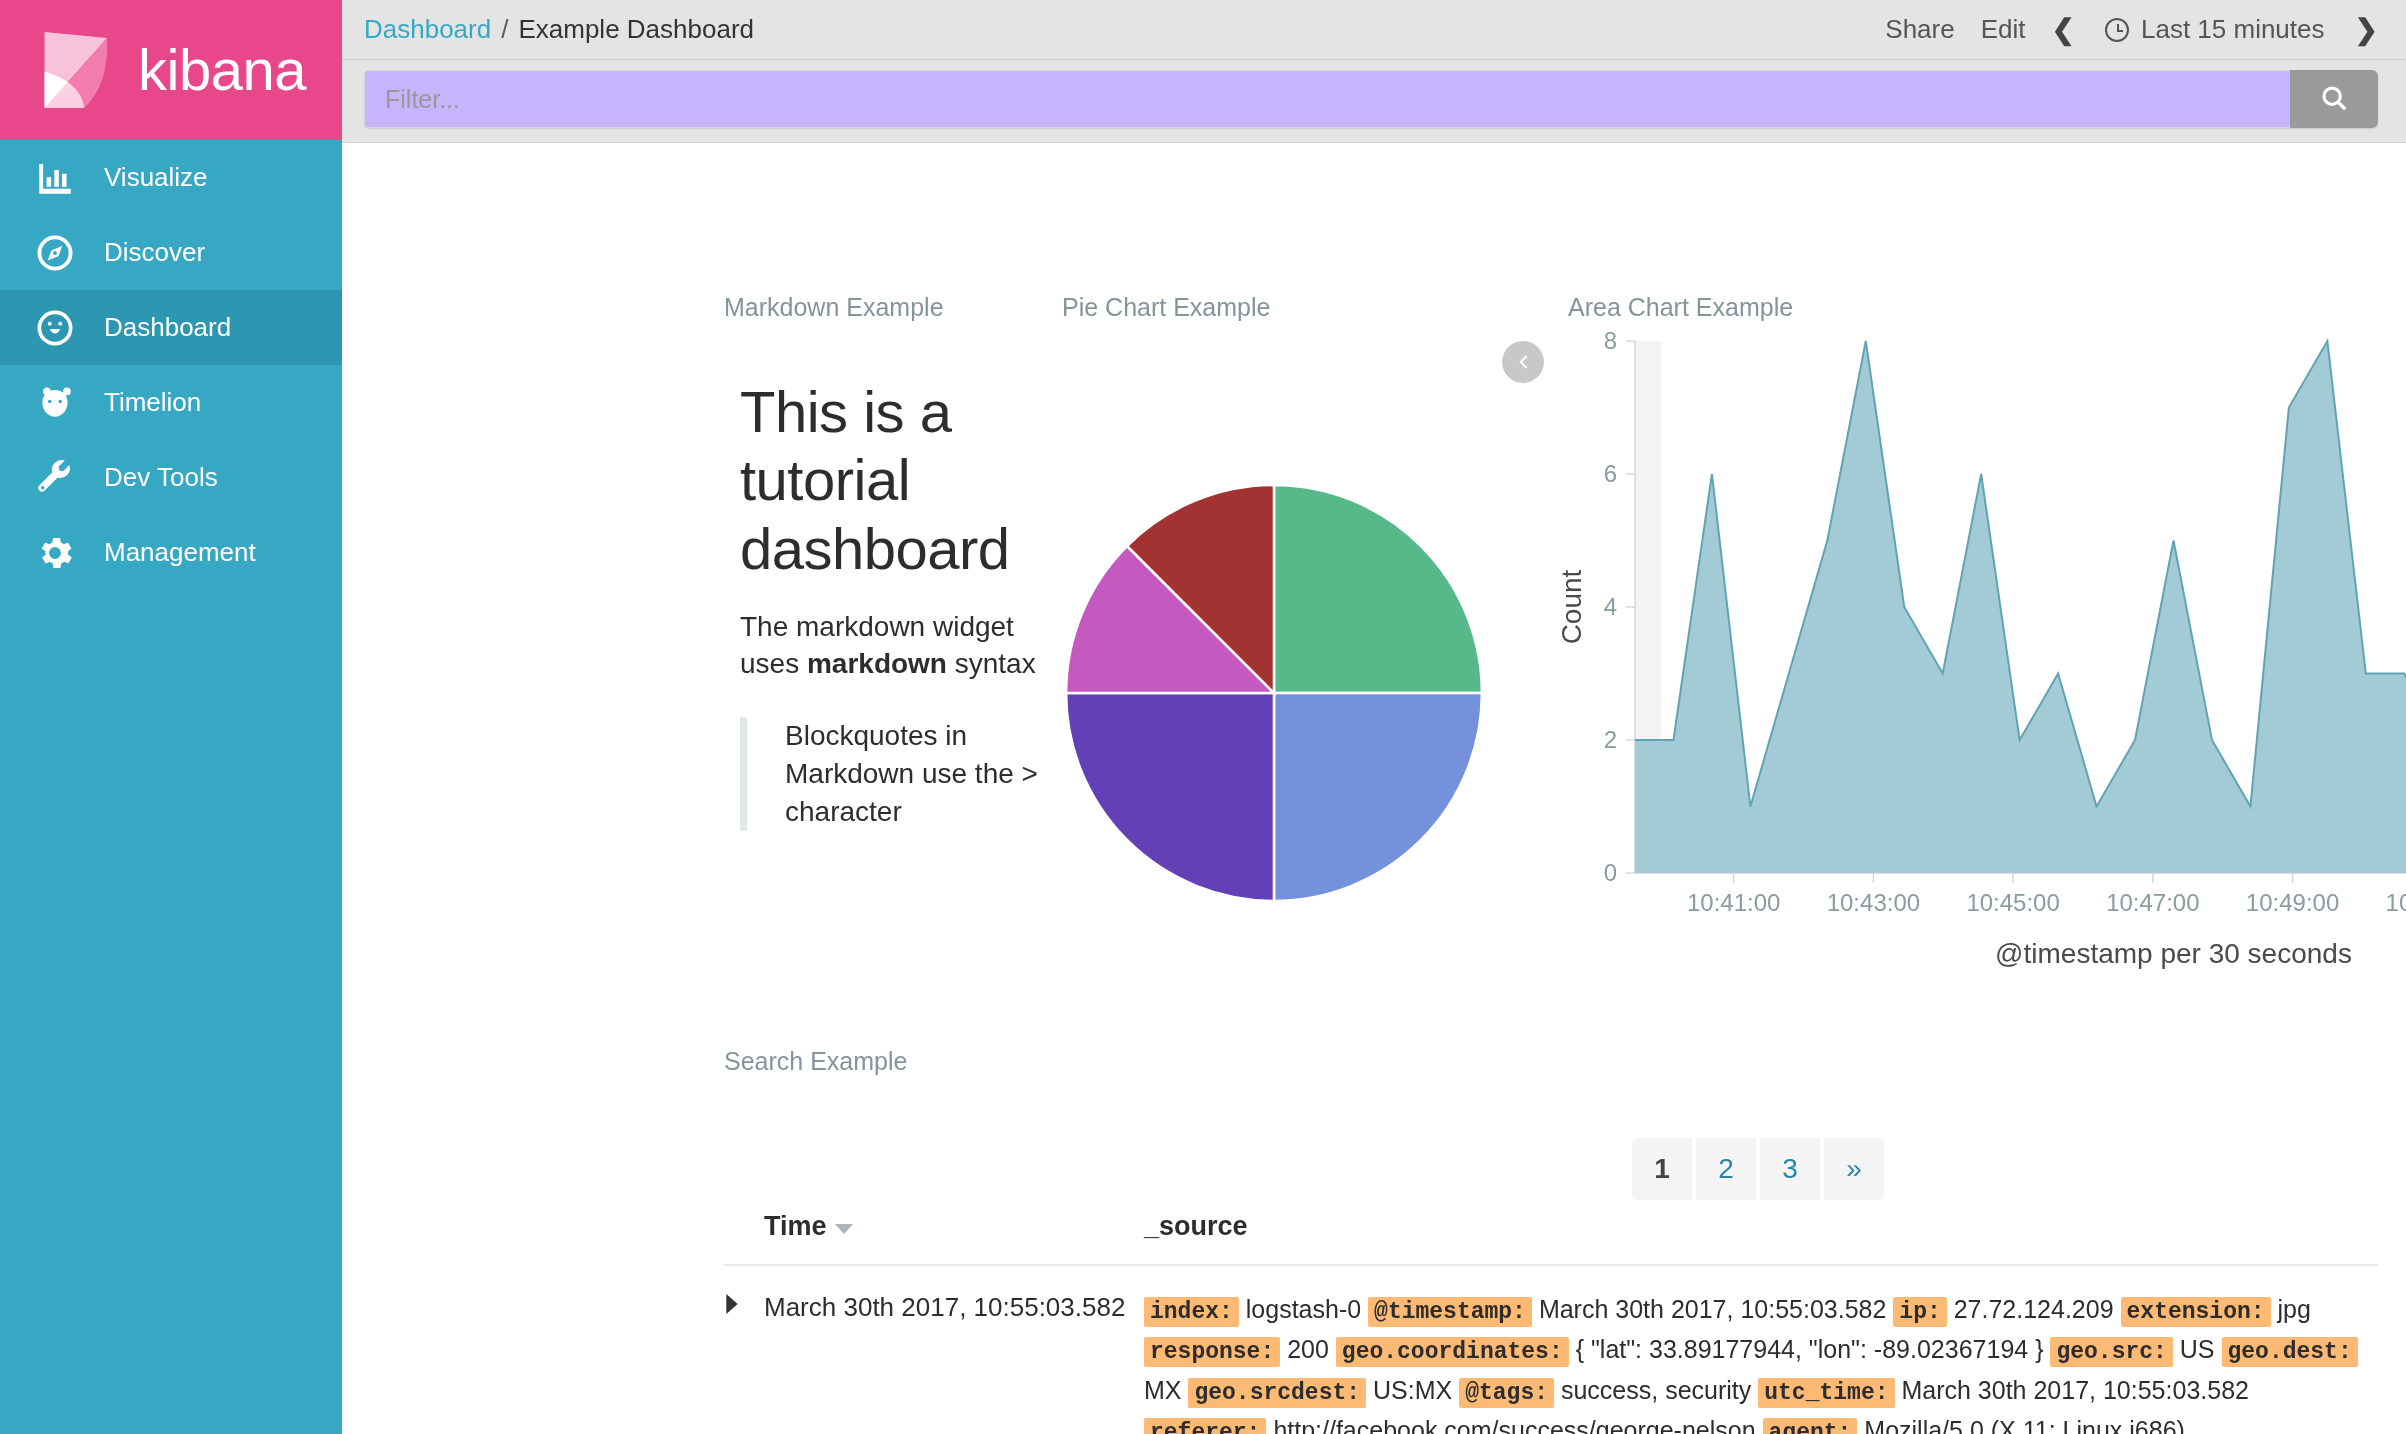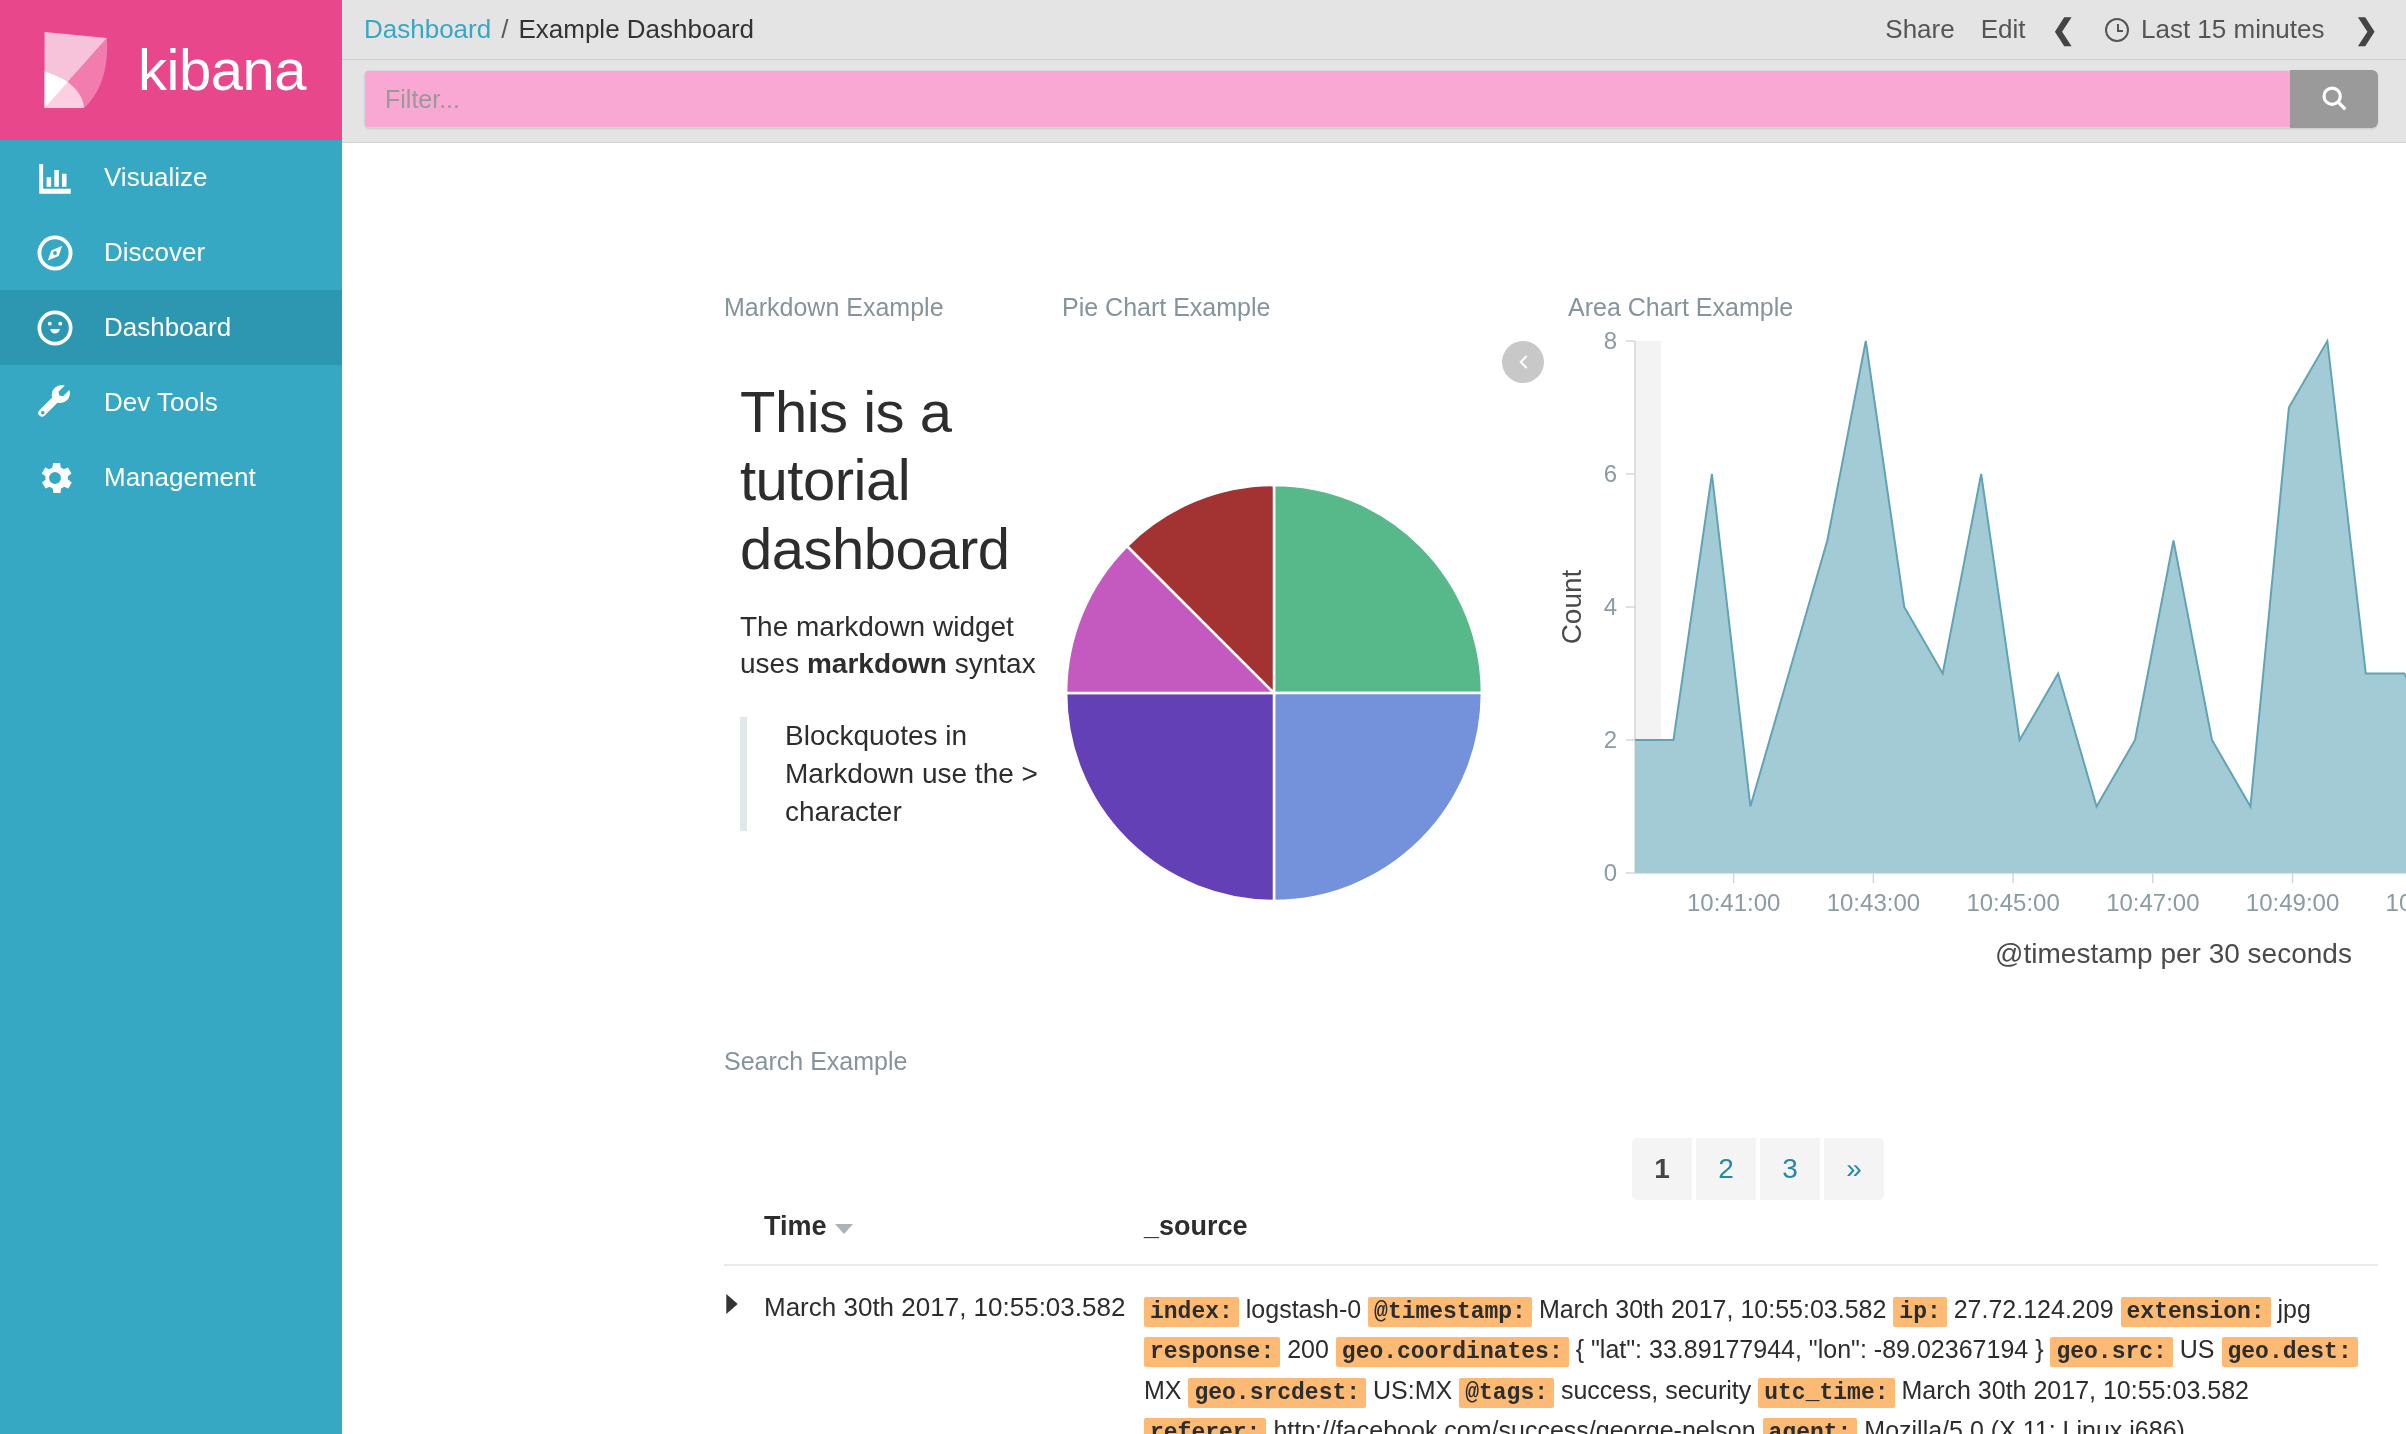--- a/index.html
+++ b/index.html
@@ -34,21 +34,21 @@
   .topbar-actions .act { cursor: pointer; }
   .time-group { display: flex; align-items: center; gap: 30px; }
   .time-pick { display: flex; align-items: center; gap: 12px; cursor: pointer; }
   .chev { font-size: 28px; font-weight: bold; color: #444; cursor: pointer; line-height: 1; }
   .clock { width: 24px; height: 24px; border: 2.5px solid #555; border-radius: 50%; position: relative; }
   .clock::after { content: ""; position: absolute; left: 50%; top: 4px; width: 2.5px; height: 7px; background: #555; }
   .clock::before { content: ""; position: absolute; left: 50%; top: 10px; width: 6px; height: 2.5px; background: #555; }
 
   .filterbar { background: #e4e4e4; padding: 10px 28px 14px 22px; border-bottom: 1px solid #d4d4d4; }
   .filter-wrap { display: flex; height: 58px; border-radius: 6px; overflow: hidden; box-shadow: 0 1px 2px rgba(0,0,0,.12); }
-  .filter-input { flex: 1; border: 1px solid #d8d8d8; border-right: none; font-size: 25px; padding: 0 20px; color: #333; outline: none; background: #f9a8d4; font-family: "Liberation Sans", sans-serif; }
+  .filter-input { flex: 1; border: 1px solid #d8d8d8; border-right: none; font-size: 25px; padding: 0 20px; color: #333; outline: none; background: #c4b5fd; font-family: "Liberation Sans", sans-serif; }
   .filter-input::placeholder { color: #999; }
   .filter-btn { width: 88px; background: #9a9a9a; border: none; display: flex; align-items: center; justify-content: center; cursor: pointer; }
   .filter-btn svg { width: 30px; height: 30px; stroke: #fff; fill: none; stroke-width: 2.6; }
 
   .canvas { flex: 1; position: relative; overflow: hidden; }
 
   .panel-title { position: absolute; font-size: 25px; color: #84949a; white-space: nowrap; }
 
   .collapse-badge { position: absolute; width: 42px; height: 42px; border-radius: 50%; background: #c8c8c8; display: flex; align-items: center; justify-content: center; cursor: pointer; }
   .collapse-badge svg { width: 22px; height: 22px; fill: #fff; }
@@ -129,20 +129,28 @@
 
     <div class="nav-item active">
       <span class="nav-icon">
         <svg viewBox="0 0 24 24">
             <path d="M12 2a10 10 0 100 20 10 10 0 000-20zm0 2.1a7.9 7.9 0 110 15.8 7.9 7.9 0 010-15.8zM9 8.4a1.1 1.1 0 110 2.2 1.1 1.1 0 010-2.2zm6 0a1.1 1.1 0 110 2.2 1.1 1.1 0 010-2.2zm-5.8 4.2h5.6c-.3 1.6-1.5 2.6-2.8 2.6s-2.5-1-2.8-2.6z"></path>
           </svg>
       </span>
       <span class="nav-label">Dashboard</span>
     </div>
 
+    <div class="nav-item">
+      <span class="nav-icon">
+        <svg viewBox="0 0 24 24">
+            <path d="M5.2 5.4a2.2 2.2 0 112.2 2.2 2.2 2.2 0 01-2.2-2.2zm11.4 0a2.2 2.2 0 112.2 2.2 2.2 2.2 0 01-2.2-2.2zM12 4.6c4.1 0 7.2 2.8 7.2 7.1 0 4.6-3.2 8.1-7.2 8.1s-7.2-3.5-7.2-8.1c0-4.3 3.1-7.1 7.2-7.1zM9 10.2a1 1 0 100 2 1 1 0 000-2zm6 0a1 1 0 100 2 1 1 0 000-2zm-5.4 4.4h4.8a2.4 2.4 0 01-4.8 0z"></path>
+          </svg>
+      </span>
+      <span class="nav-label">Timelion</span>
+    </div>
 
     <div class="nav-item">
       <span class="nav-icon">
         <svg viewBox="0 0 24 24">
             <path d="M20.2 4.6l-3.6 3.6-2.1-.5-.5-2.1 3.6-3.6a5.6 5.6 0 00-7.2 6.8L3.1 16.1a2.1 2.1 0 103 3l7.3-7.3a5.6 5.6 0 006.8-7.2zM5.1 18.5a1 1 0 11.9-1 1 1 0 01-.9 1z"></path>
           </svg>
       </span>
       <span class="nav-label">Dev Tools</span>
     </div>
 

